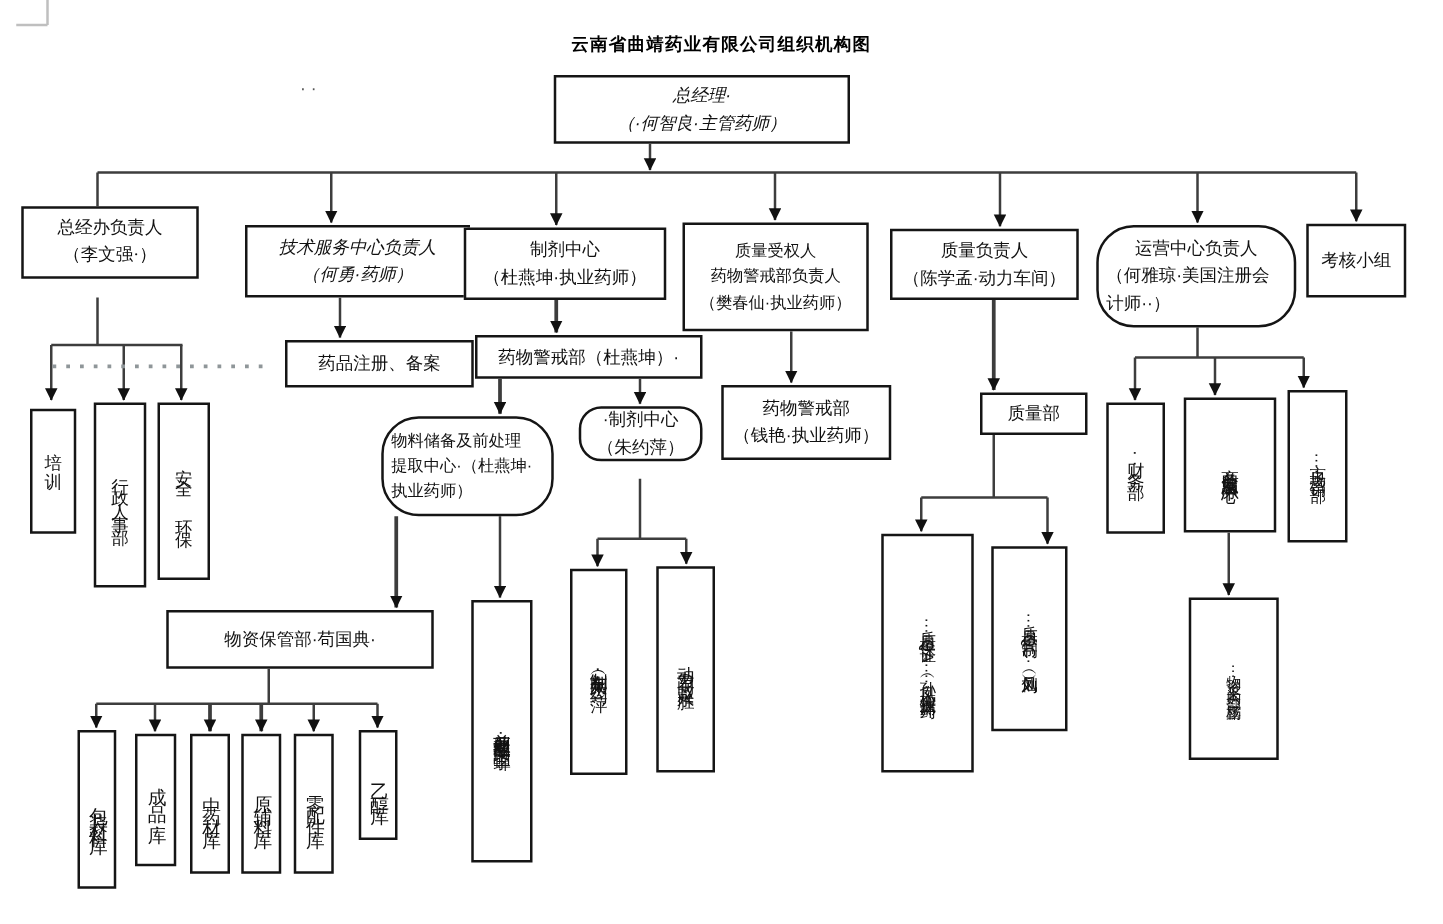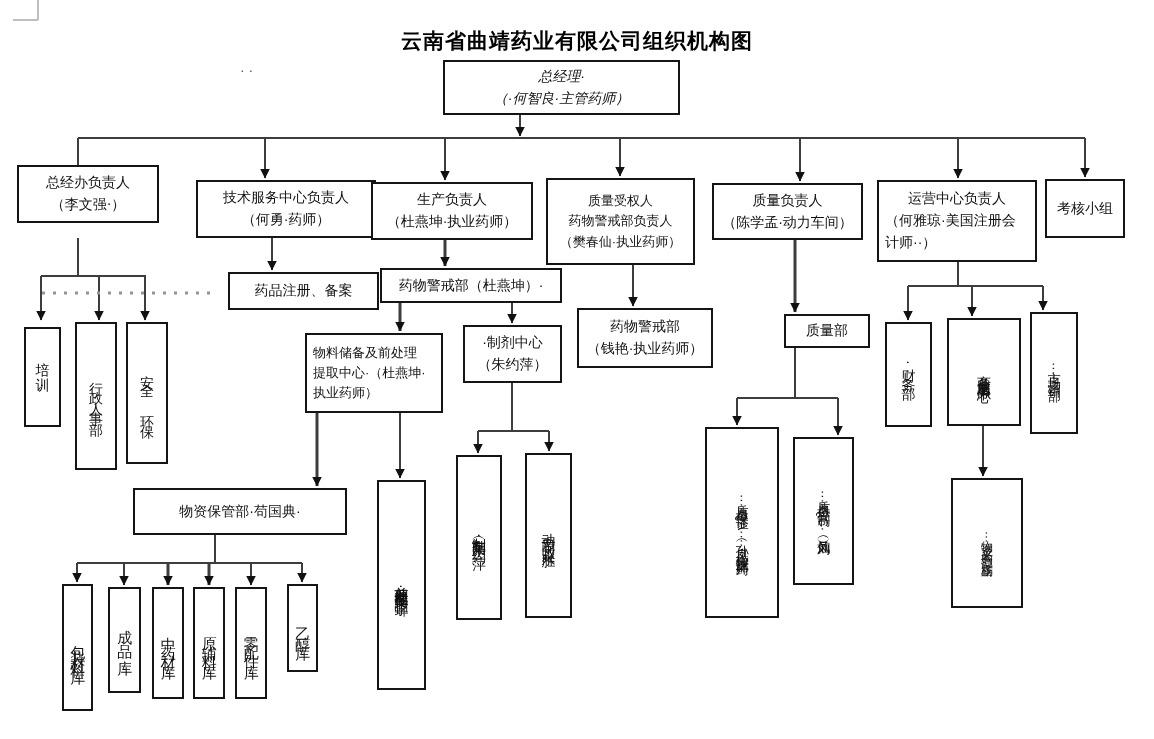--- a/index.html
+++ b/index.html
@@ -3,32 +3,32 @@
 <meta charset="utf-8">
 <style>
   html,body{margin:0;padding:0;}
   body{
     width:1154px;height:739px;position:relative;background:#ffffff;
     font-family:"Liberation Sans","DejaVu Sans",sans-serif;color:#111;
     overflow:hidden;
   }
   #chart-title{
     position:absolute;left:0;right:0;top:27px;text-align:center;
-    font-size:21px;font-weight:bold;letter-spacing:1px;color:#000;
+    font-size:14px;font-weight:bold;letter-spacing:1px;color:#000;
   }
   #stray-dots{position:absolute;left:240px;top:62px;font-size:14px;color:#555;}
   svg.connectors{position:absolute;left:0;top:0;}
   .box{
     position:absolute;box-sizing:border-box;border:2px solid #151515;background:#fff;
     display:flex;flex-direction:column;align-items:center;justify-content:center;
     font-size:14px;line-height:1.55;text-align:center;
   }
   .box .ln{white-space:nowrap;}
   .box.small{font-size:13px;}
-  .box.leftlines{align-items:flex-start;text-align:left;padding:2px 6px;}
+  .box.leftlines{align-items:flex-start;text-align:left;padding:2px 6px;border-radius:30px;}
   .vbox{
     position:absolute;box-sizing:border-box;border:2px solid #151515;background:#fff;
     display:grid;place-items:center;
   }
   .vbox > span{
     writing-mode:vertical-rl;height:100%;text-align:center;
     font-size:14px;line-height:1.5;
   }
 </style>
 </head>
@@ -112,27 +112,27 @@
 <div class="box" style="left:443px;top:60px;width:237px;height:55px;font-style:italic;">
   <div class="ln">总经理·</div>
   <div class="ln">（·何智良·主管药师）</div>
 </div>
 
 <div class="box" style="left:17px;top:165px;width:142px;height:58px;font-family:Liberation Serif, serif;">
   <div class="ln">总经办负责人</div>
   <div class="ln">（李文强·）</div>
 </div>
 
-<div class="box" style="left:196px;top:180px;width:180px;height:58px;">
+<div class="box" style="left:196px;top:180px;width:180px;height:58px;font-style:italic;">
   <div class="ln">技术服务中心负责人</div>
   <div class="ln">（何勇·药师）</div>
 </div>
 
 <div class="box" style="left:371px;top:182px;width:162px;height:58px;">
-  <div class="ln">生产负责人</div>
+  <div class="ln">制剂中心</div>
   <div class="ln">（杜燕坤·执业药师）</div>
 </div>
 
 <div class="box small" style="left:546px;top:178px;width:149px;height:87px;">
   <div class="ln">质量受权人</div>
   <div class="ln">药物警戒部负责人</div>
   <div class="ln">（樊春仙·执业药师）</div>
 </div>
 
 <div class="box" style="left:712px;top:183px;width:151px;height:57px;">
@@ -169,21 +169,21 @@
 <div class="box" style="left:380px;top:268px;width:182px;height:35px;">
   <div class="ln">药物警戒部（杜燕坤）·</div>
 </div>
 
 <div class="box small leftlines" style="left:305px;top:333px;width:138px;height:80px;justify-content:center;">
   <div class="ln">物料储备及前处理</div>
   <div class="ln">提取中心·（杜燕坤·</div>
   <div class="ln">执业药师）</div>
 </div>
 
-<div class="box" style="left:463px;top:325px;width:99px;height:58px;">
+<div class="box" style="left:463px;top:325px;width:99px;height:44px;border-radius:18px;">
   <div class="ln">·制剂中心</div>
   <div class="ln">（朱约萍）</div>
 </div>
 
 <div class="box" style="left:577px;top:308px;width:136px;height:60px;">
   <div class="ln">药物警戒部</div>
   <div class="ln">（钱艳·执业药师）</div>
 </div>
 
 <div class="box" style="left:752px;top:314px;width:86px;height:34px;margin-left:32px;">

